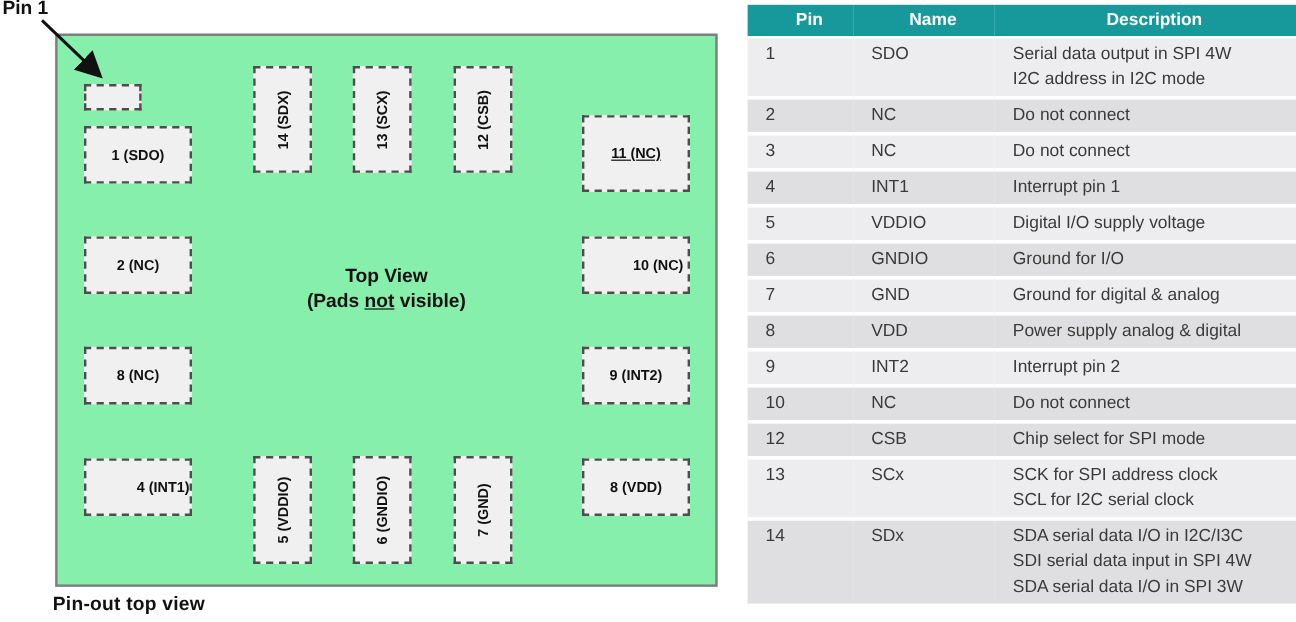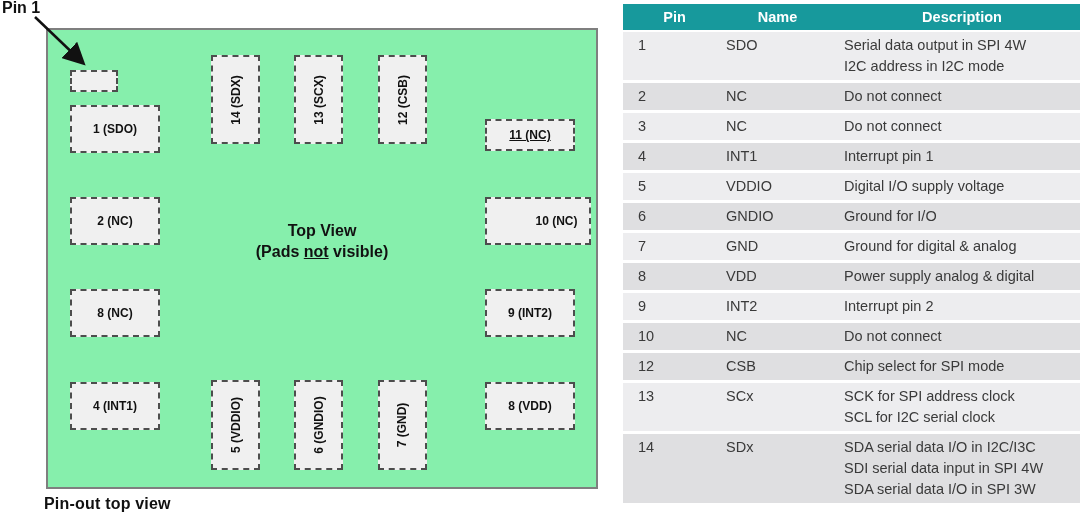--- a/index.html
+++ b/index.html
@@ -26,23 +26,23 @@
     background:#f0f0f0;border:2px dashed #4d4d4d;
     display:flex;align-items:center;justify-content:center;
     font-size:12px;font-weight:bold;color:#111;
   }
   .pad span{white-space:nowrap;}
   .pad.vert span{transform:rotate(-90deg);}
   .pad.pin1-pad{left:22px;top:40px;width:48px;height:22px;}
   .pad.pl1{left:22px;top:75px;width:90px;height:48px;}
   .pad.pl2{left:22px;top:167px;width:90px;height:48px;}
   .pad.pl3{left:22px;top:259px;width:90px;height:48px;}
-  .pad.pl4{left:22px;top:352px;width:90px;height:48px;}
-  .pad.pr11{left:437px;top:89px;width:90px;height:32px;text-decoration:underline;}
-  .pad.pr10{left:437px;top:167px;width:106px;height:48px;padding-left:37px;}
+  .pad.pl4{left:22px;top:352px;width:90px;height:48px;justify-content:flex-end;}
+  .pad.pr11{left:437px;top:66px;width:90px;height:64px;text-decoration:underline;}
+  .pad.pr10{left:437px;top:167px;width:90px;height:48px;padding-left:37px;}
   .pad.pr9{left:437px;top:259px;width:90px;height:48px;}
   .pad.pr8{left:437px;top:352px;width:90px;height:48px;}
   .pad.pt14{left:163px;top:25px;width:49px;height:89px;}
   .pad.pt13{left:246px;top:25px;width:49px;height:89px;}
   .pad.pt12{left:330px;top:25px;width:49px;height:89px;}
   .pad.pb5{left:163px;top:350px;width:49px;height:90px;}
   .pad.pb6{left:246px;top:350px;width:49px;height:90px;}
   .pad.pb7{left:330px;top:350px;width:49px;height:90px;}
   .center-text{
     position:absolute;left:0;top:190px;width:100%;

